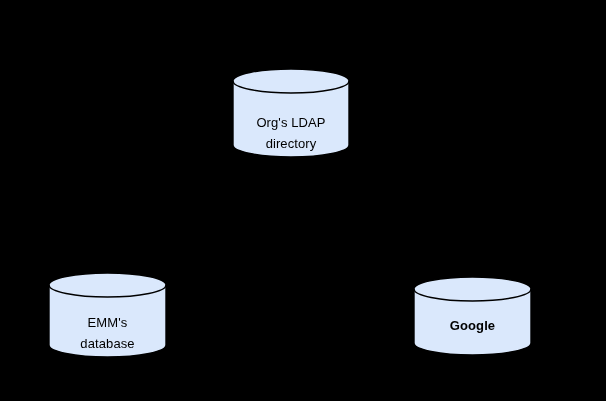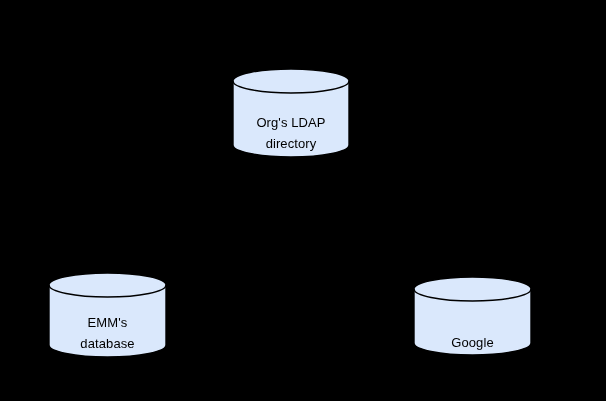--- a/index.html
+++ b/index.html
@@ -65,21 +65,22 @@
   #node-emm .db-label {
     top: 40px;
   }
   #node-google {
     left: 413px;
     top: 276px;
     width: 119px;
     height: 80px;
   }
   #node-google .db-label {
-    top: 56px;
+    top: 39px;
+    font-weight: bold;
   }
 </style>
 </head>
 <body>
 
 <div id="canvas">
 
   <div class="db-node" id="node-ldap">
     <svg viewBox="0 0 118 90" preserveAspectRatio="none">
       <path d="M 1 13

